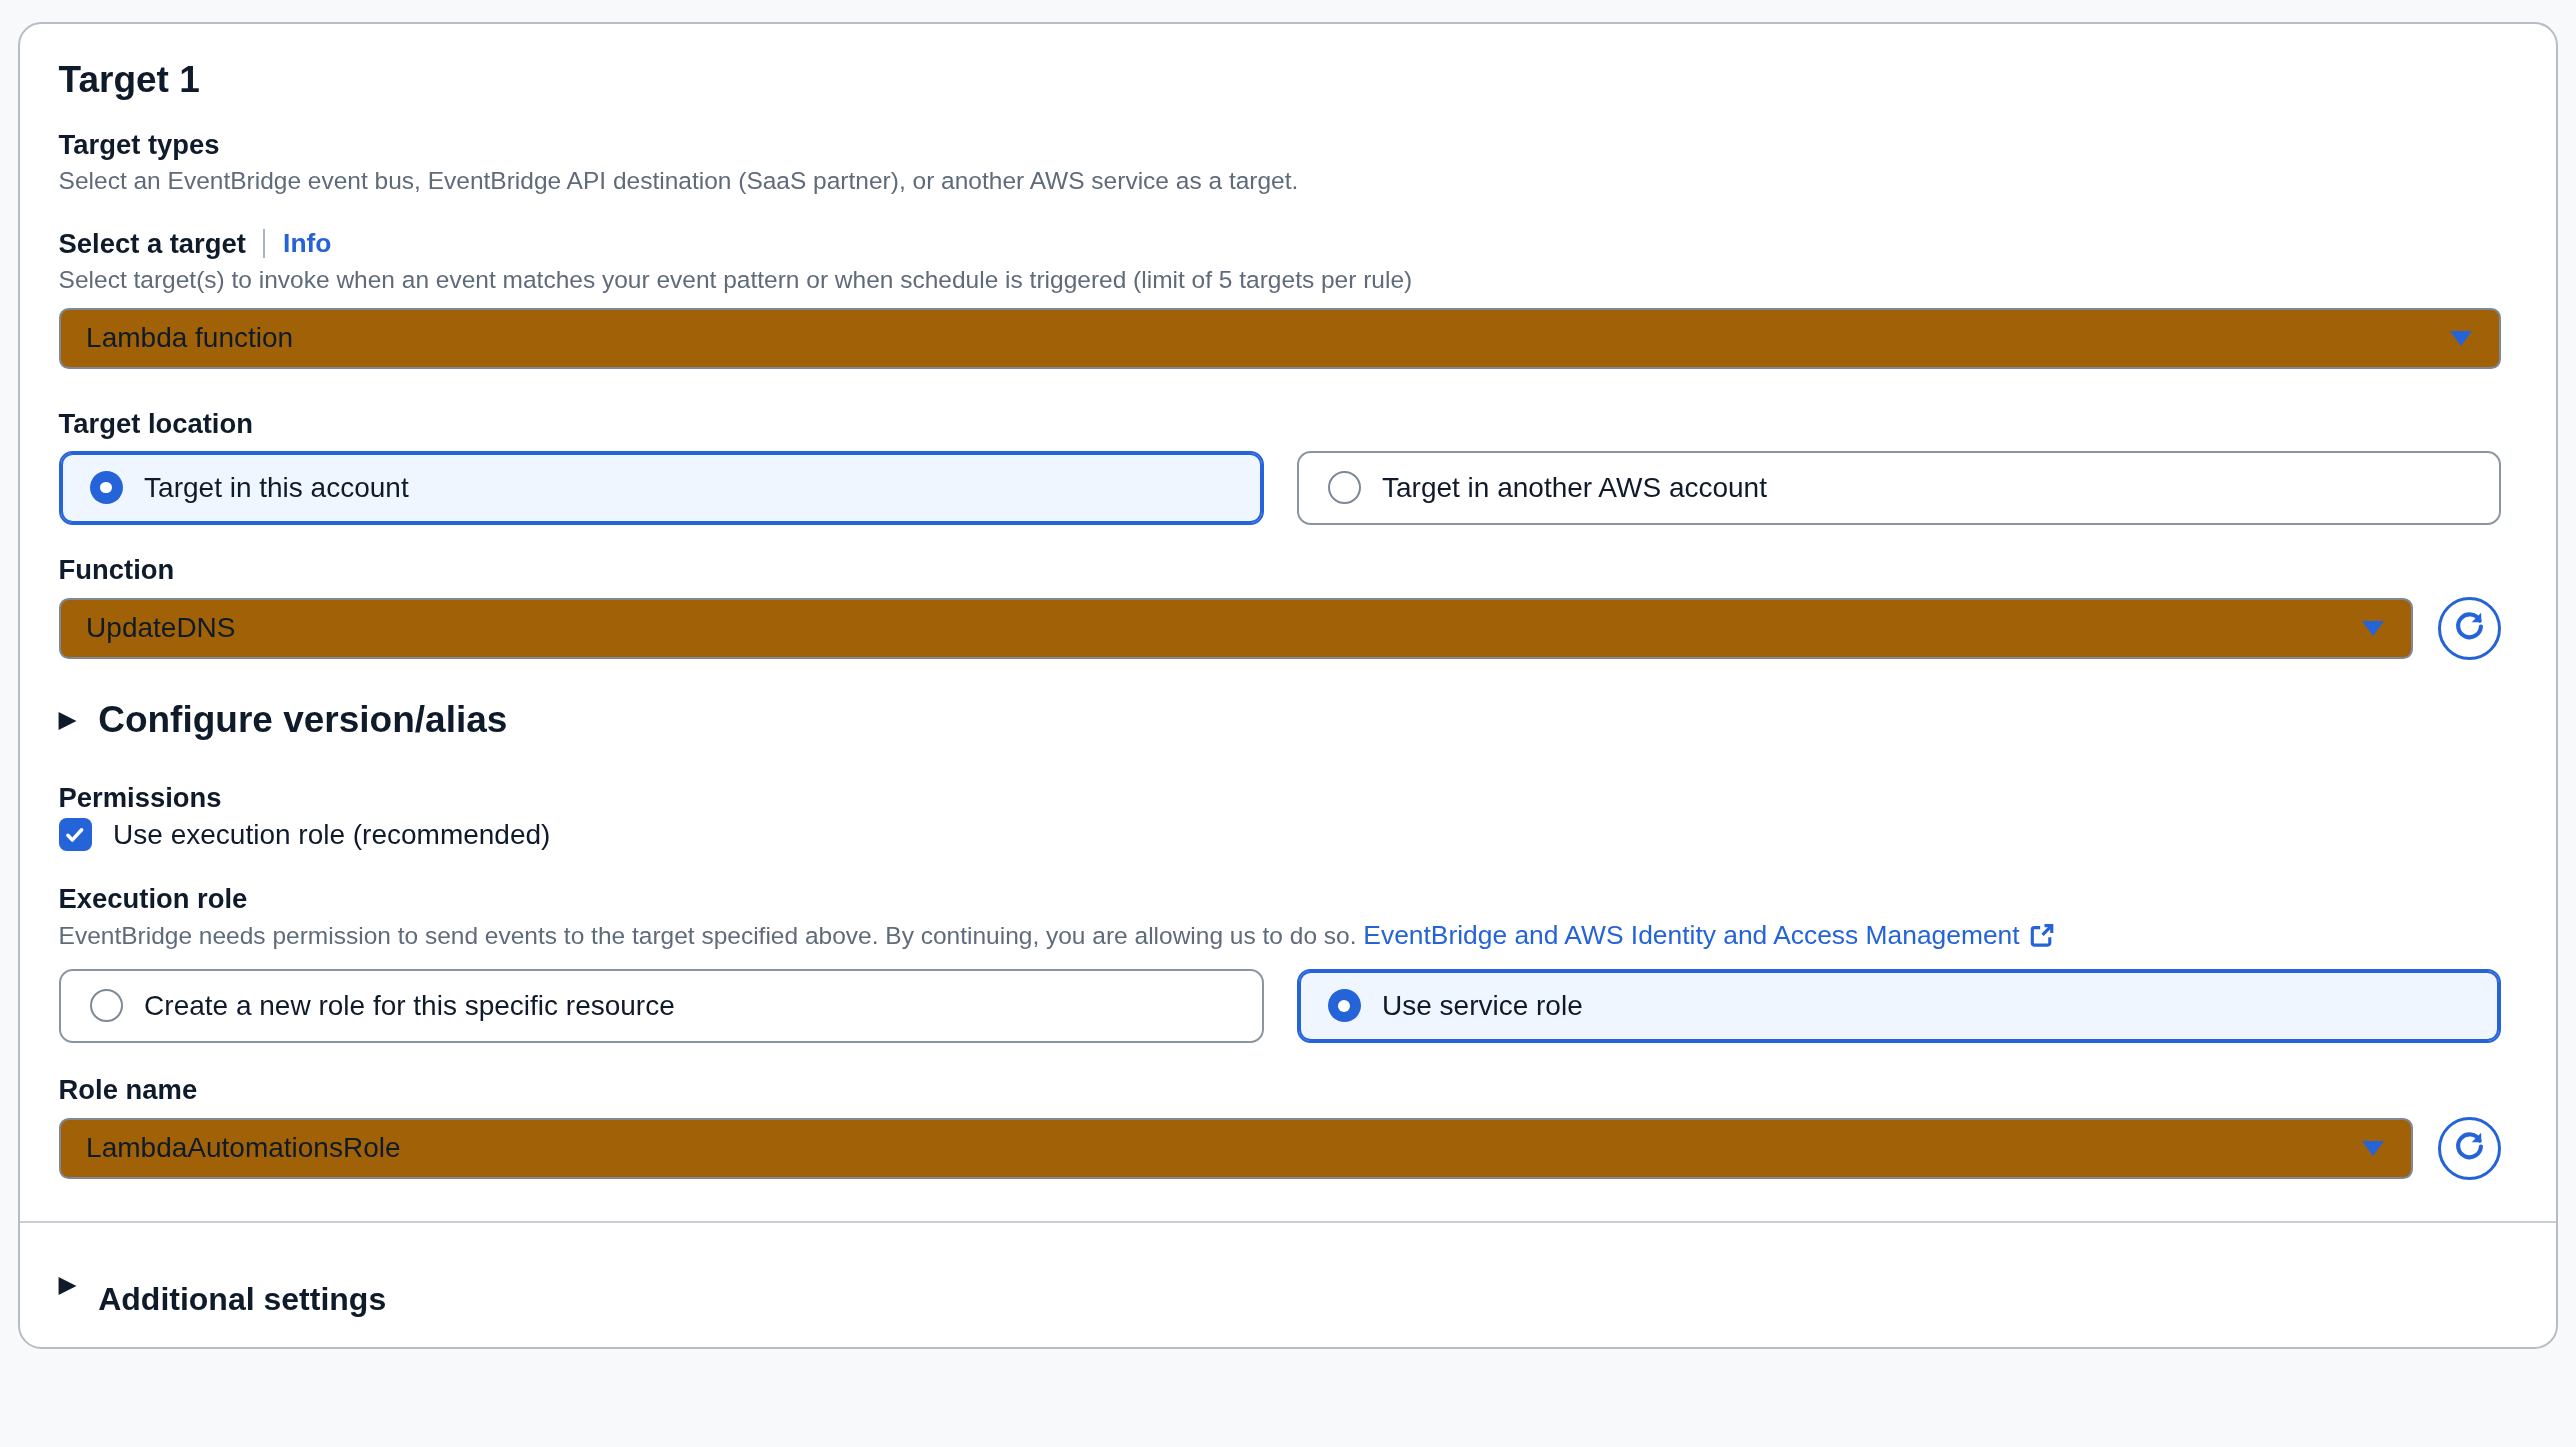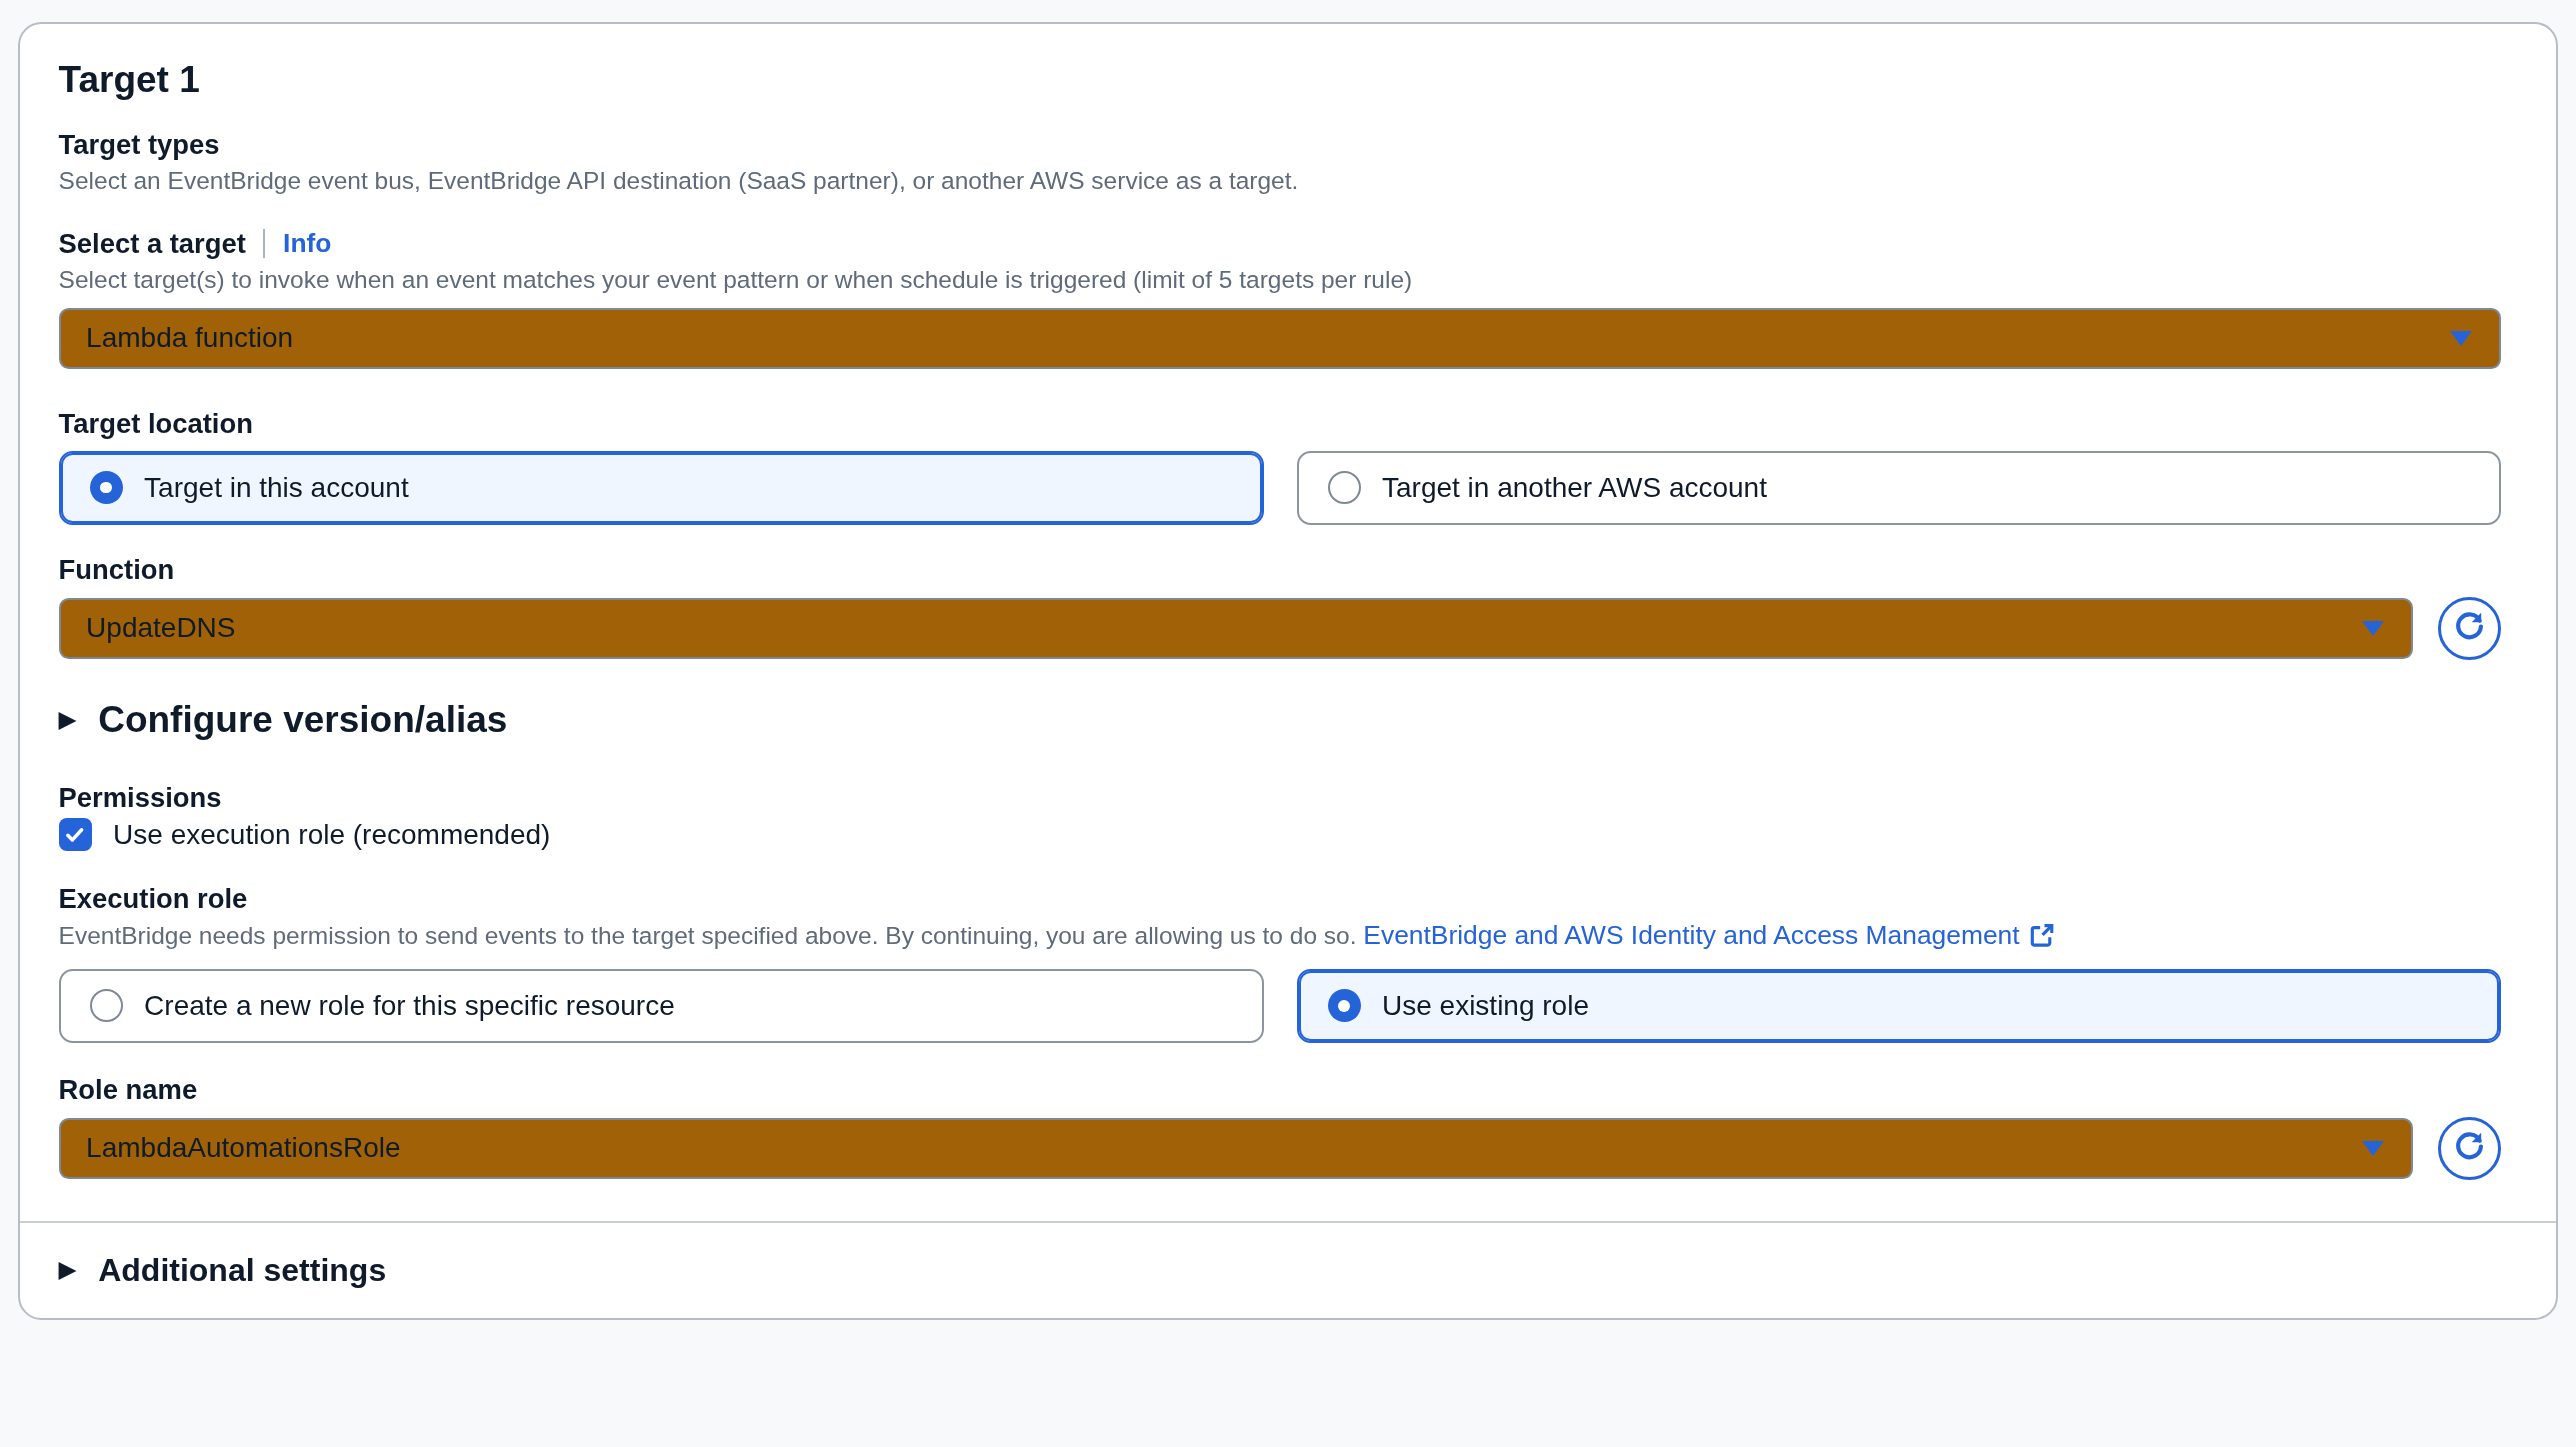--- a/index.html
+++ b/index.html
@@ -73,21 +73,21 @@
   }
   .tile.selected {
     border-color: #2563d8; background: #f0f6ff;
     box-shadow: inset 0 0 0 2px #2563d8;
   }
 
   
   .expander { display: flex; align-items: center; gap: 21.5px; cursor: pointer; }
   .expander .tri { font-size: 23.5px; color: #0f1b2a; line-height: 1; }
   .expander .exp-label { font-size: 37px; font-weight: 700; }
-  .footer-expander .exp-label { font-size: 32px; font-weight: 700; }
+  .footer-expander .exp-label { font-size: 32px; font-weight: 700; margin-top: 29px; }
 
   
   .checkbox-row { display: flex; align-items: center; gap: 21.5px; margin-top: 0; cursor: pointer; }
   .checkbox {
     width: 33px; height: 33px; border-radius: 7.8px; background: #2563d8;
     display: flex; align-items: center; justify-content: center; flex: 0 0 auto;
   }
 
   .desc-with-link { font-size: 24.5px; line-height: 35px; }
   .desc-with-link .plain { color: #5f6b7a; }
@@ -194,21 +194,21 @@
       </div>
       <div class="tile-row">
         <div class="tile">
           <span class="radio-circle"></span>
           <span class="radio-label">Create a new role for this specific resource</span>
         </div>
         <div class="tile selected">
           <span class="radio-circle checked">
               <span class="radio-dot"></span>
             </span>
-          <span class="radio-label">Use existing role</span>
+          <span class="radio-label">Use service role</span>
         </div>
       </div>
     </div>
 
     <div class="section-mt30">
       <div class="field-label mb10">Role name</div>
       <div class="select-row">
         <div class="select-box">
           <span class="select-value">LambdaAutomationsRole</span>
           <span class="caret-down"></span>

